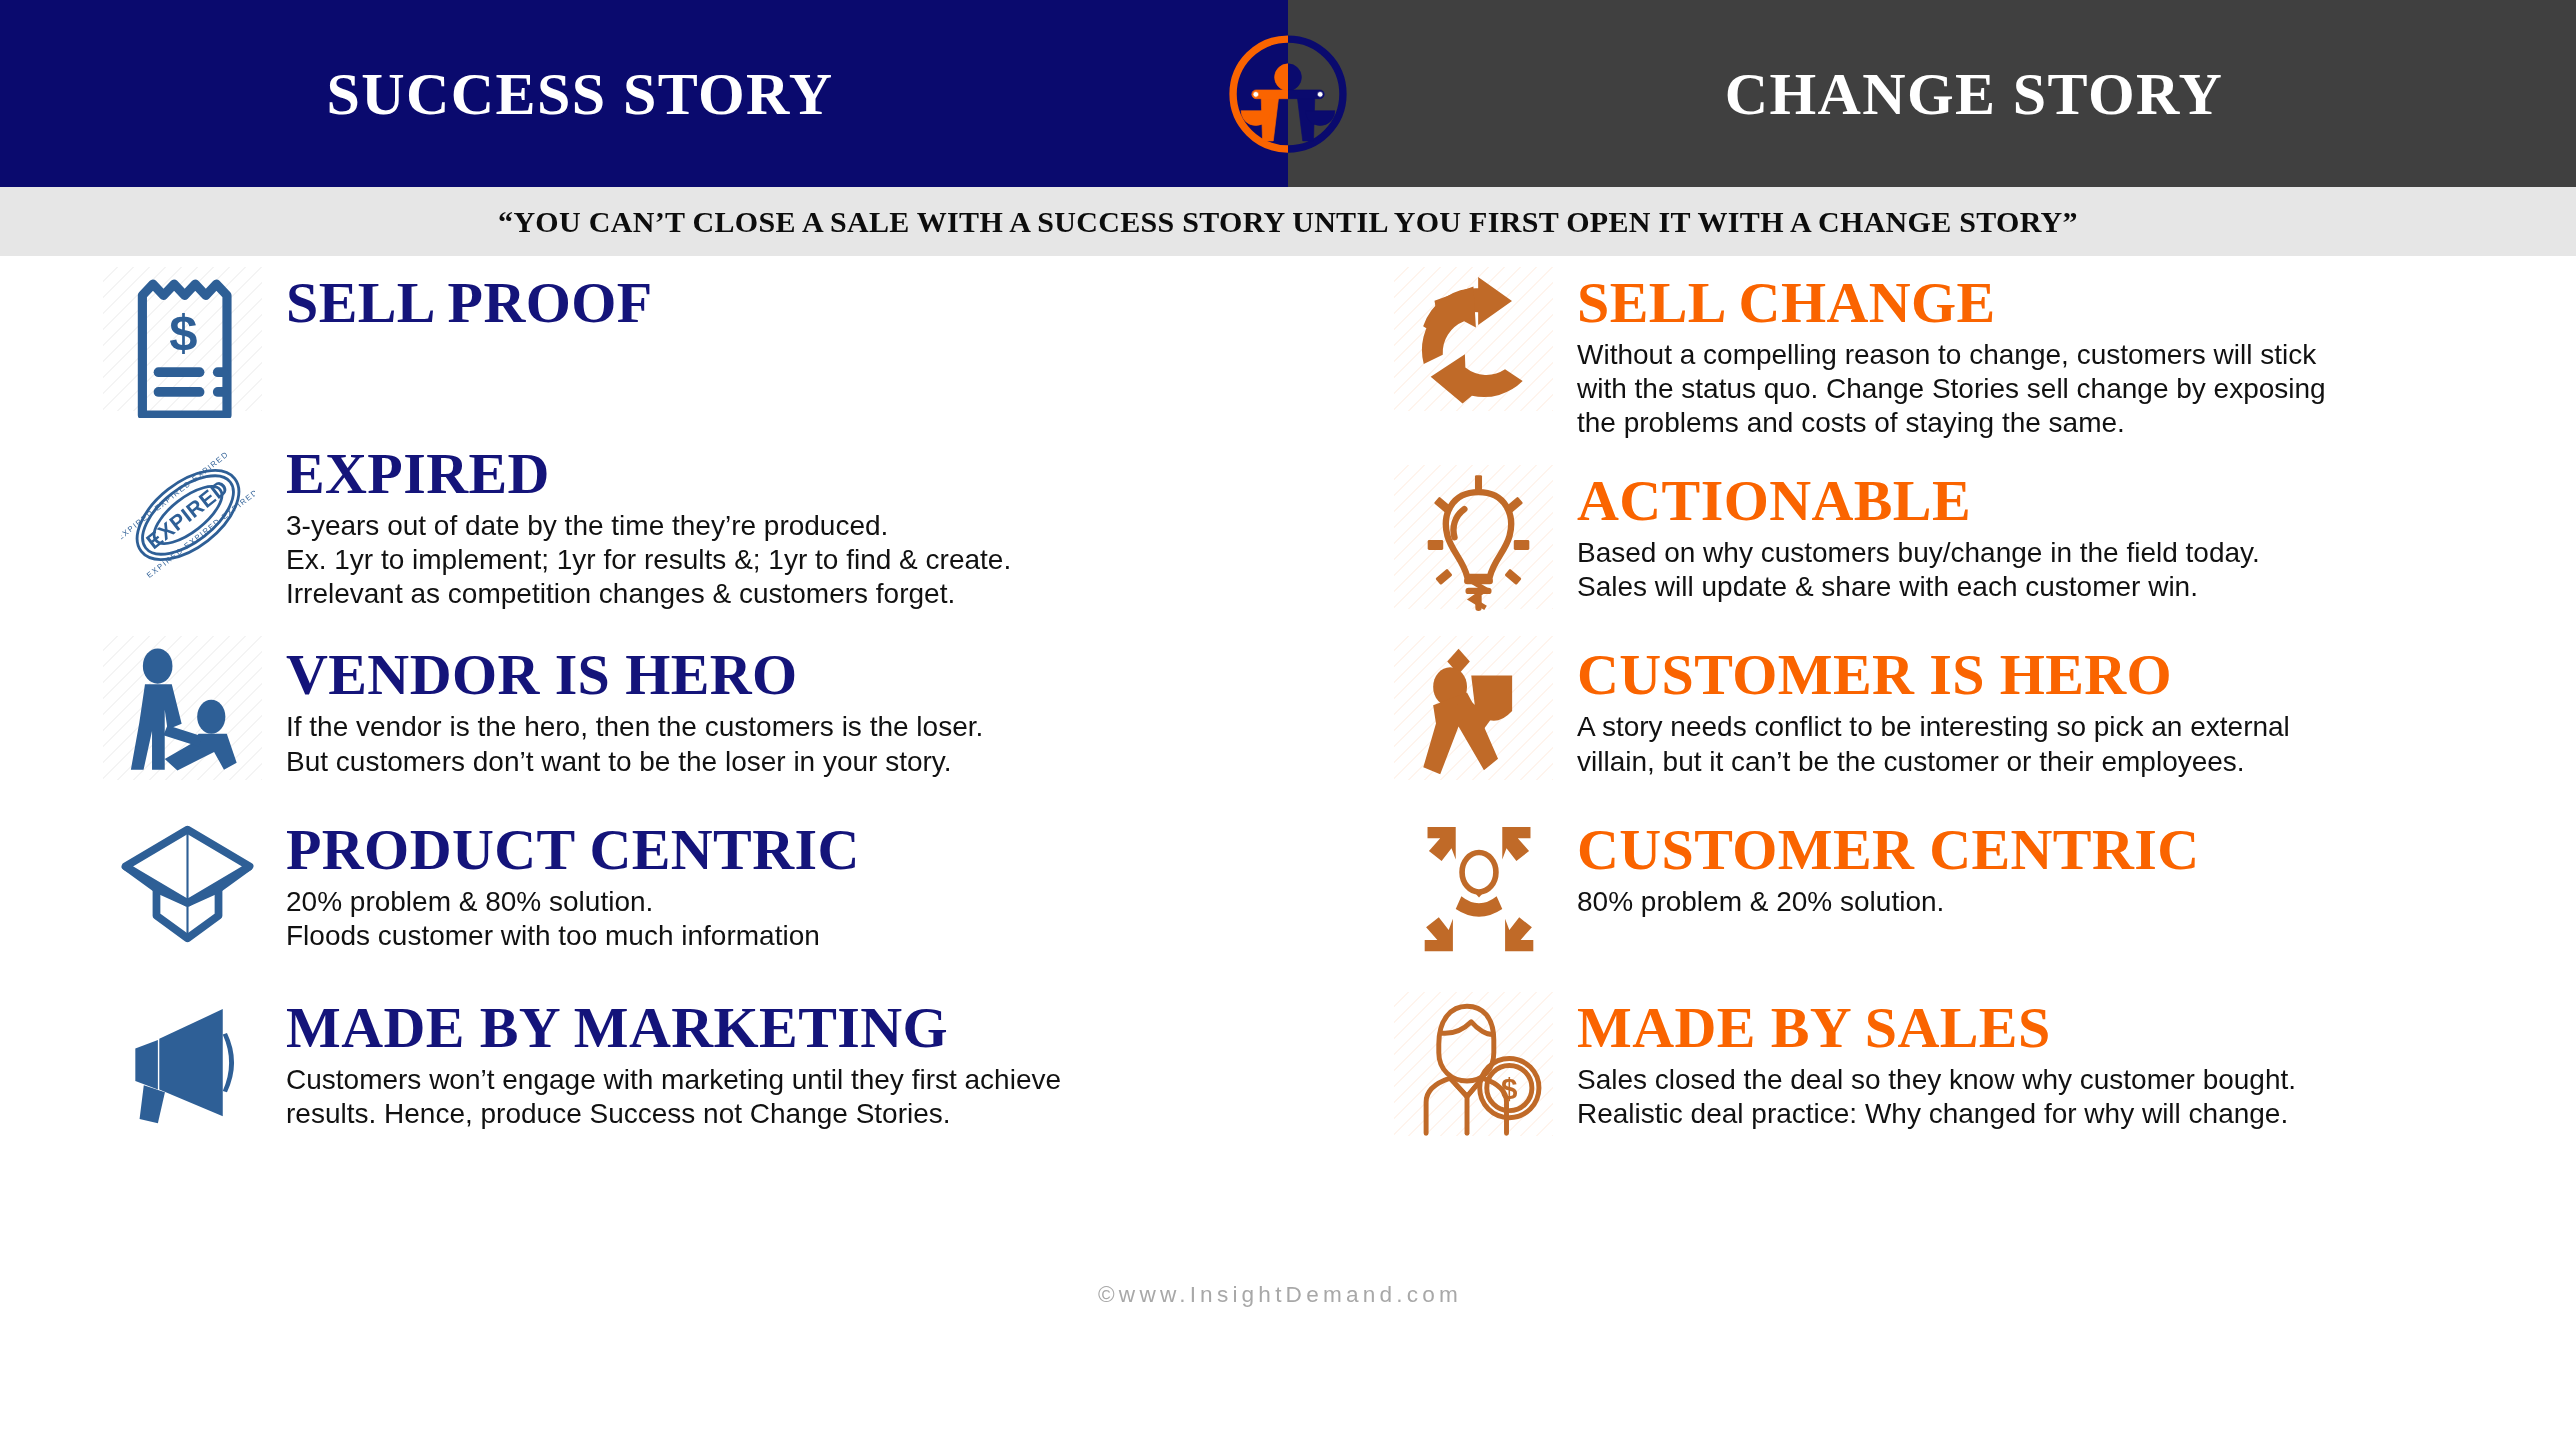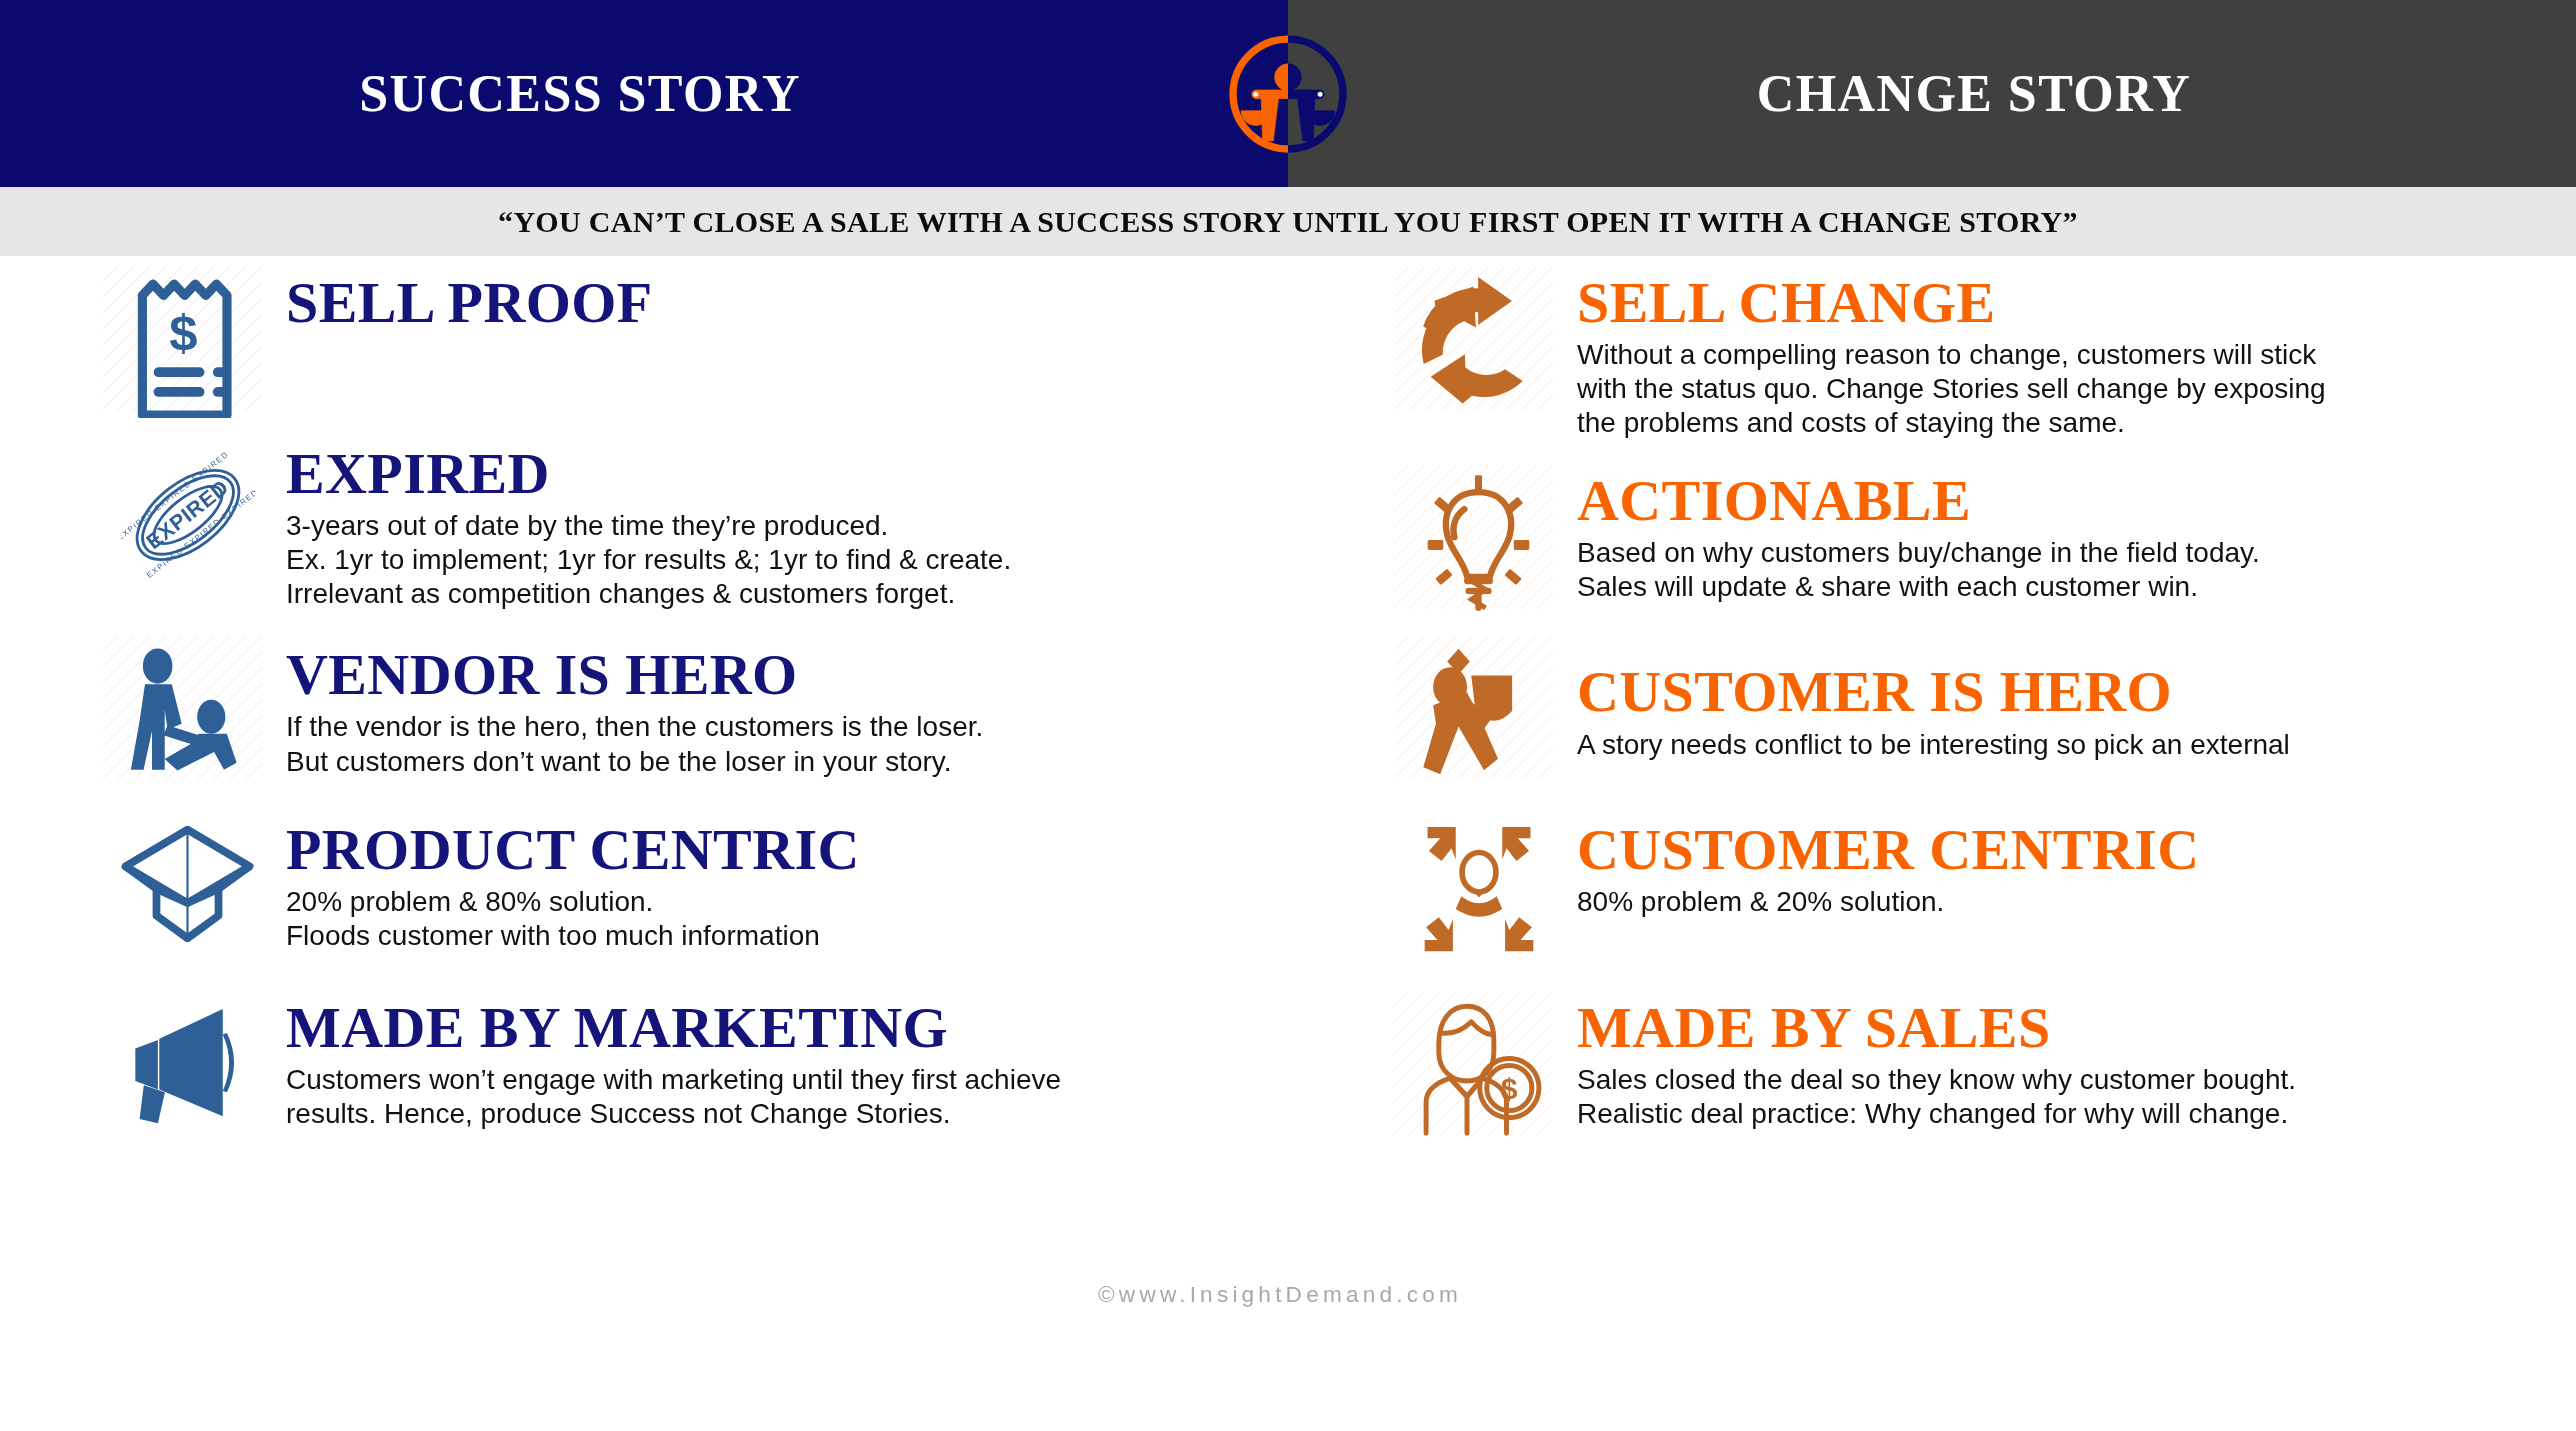--- a/index.html
+++ b/index.html
@@ -16,21 +16,21 @@
     position: relative; height: 187px; width: 100%;
     display: flex;
   }
   .header-half { flex: 1 1 50%; display: flex; align-items: center; justify-content: center; position: relative; }
   .header-left  { background: #0a0a6e; }
   .header-right { background: #404040; }
   .header-title {
     color: #ffffff;
     font-family: "Liberation Serif", serif;
     font-weight: bold;
-    font-size: 52px;
+    font-size: 60px;
     letter-spacing: 1.4px;
     line-height: 1;
     white-space: nowrap;
   }
   .header-left .header-title  { transform: translateX(-64px); }
   .header-right .header-title { transform: translateX(42px); }
 
   .logo-wrap {
     position: absolute;
     left: 50%; top: 50%;
@@ -356,20 +356,21 @@
               <path d="M84 42 L142 42 L142 92 Q116 120 90 92 Z"></path>
               <path d="M30 84 L78 66 L94 96 L122 160 L102 176 L66 114 L40 182 L16 172 L34 110 Z"></path>
               <path d="M74 70 L112 104 L96 126 L58 92 Z"></path>
             </g>
           </svg>
         </div>
         <div class="item-body">
           <div class="item-title">CUSTOMER IS HERO</div>
           <div class="item-lines">
             <div class="item-line">A story needs conflict to be interesting so pick an external</div>
+            <div class="item-line">villain, but it  can’t be the customer or their employees.</div>
           </div>
         </div>
       </div>
 
       <div class="item row-gap-4">
         <div class="item-icon">
           <svg width="134" height="131" viewBox="0 0 190 185">
             <g fill="#c06a28">
               <ellipse cx="95" cy="68" rx="24" ry="28" fill="none" stroke="#c06a28" stroke-width="8"></ellipse>
               <path d="M70 102 Q95 122 120 102 L128 120 Q95 142 62 120 Z"></path>

